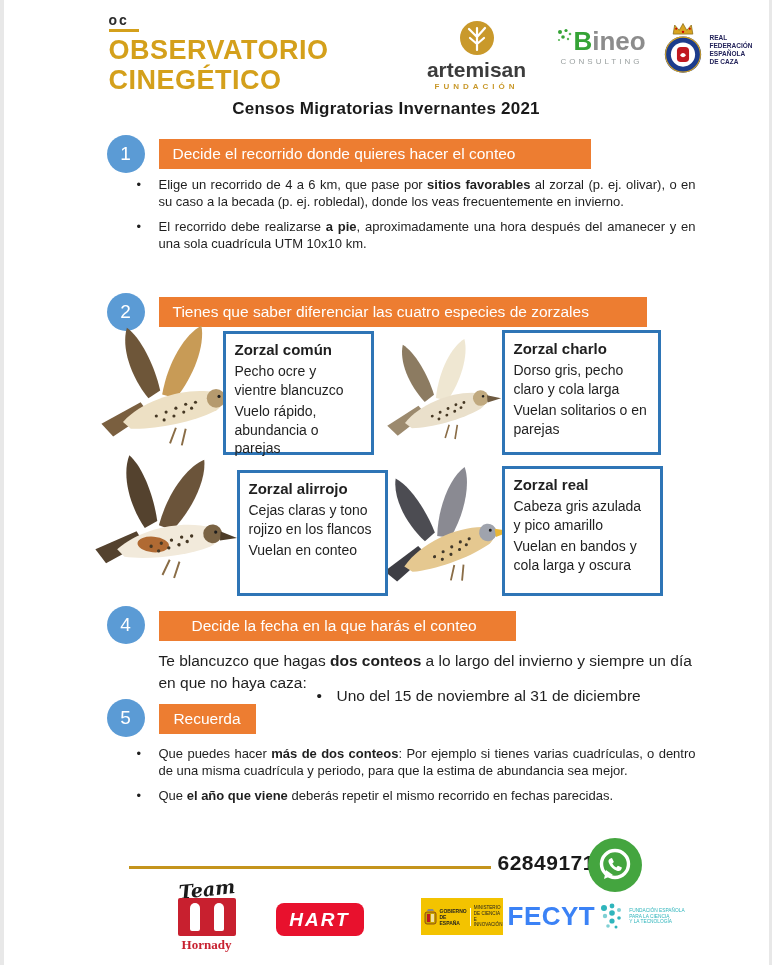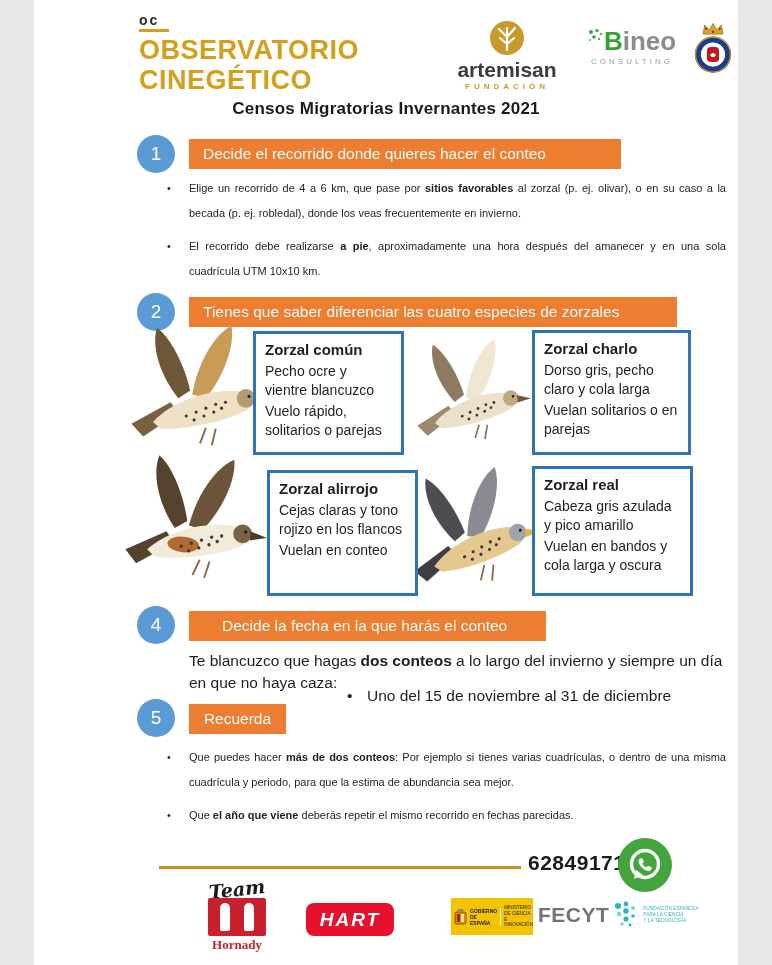--- a/index.html
+++ b/index.html
@@ -1,18 +1,18 @@
 <!DOCTYPE html>
 <html><head>
 <meta charset="utf-8">
 <style>
   * { margin:0; padding:0; box-sizing:border-box; }
   body { background:#e8e8e8; font-family:"Liberation Sans", sans-serif; }
   .page {
-    position:relative; width:704px; height:965px; margin:0 auto;
+    position:relative; width:765px; height:965px; margin:0 auto;
     background:#ffffff; color:#1f1f1f; overflow:hidden;
   }
   .abs { position:absolute; }
   .b { font-weight:bold; }
 
   
   .oc-block { left:105px; top:12px; }
   .oc-acronym { font-size:14px; font-weight:bold; letter-spacing:2px; color:#2b2b2b; }
   .oc-underline { width:30px; height:3px; background:#d4a01b; margin:1px 0 3px 0; }
   .brand-line { font-size:27px; font-weight:800; color:#d4a01b; line-height:30px; letter-spacing:0.5px; }
@@ -37,21 +37,21 @@
   .step-circle { width:38px; height:38px; border-radius:50%; background:#5b9bd5;
     color:#fff; font-size:19px; display:flex; align-items:center; justify-content:center; }
   .orange-bar { background:#ed7d31; color:#fff; font-size:15.5px;
     display:flex; align-items:center; padding:0 14px; height:30px; }
   .c1 { left:103px; top:135px; } .bar1 { left:155px; top:139px; width:432px; }
   .c2 { left:103px; top:293px; } .bar2 { left:155px; top:297px; width:488px; }
   .c4 { left:103px; top:606px; } .bar4 { left:155px; top:611px; width:357px;padding-left:33px; }
   .c5 { left:103px; top:699px; } .bar5 { left:155px; top:704px; width:97px; justify-content:center; padding:0; }
 
   .bullets { list-style:none; }
-  .bullets li { position:relative; padding-left:30px; font-size:11px; line-height:25px;
+  .bullets li { position:relative; padding-left:30px; font-size:13px; line-height:17px;
     text-align:justify; margin-bottom:8px; }
   .bullets li::before { content:"\2022"; position:absolute; left:8px; top:0; }
   .bl1 { left:125px; top:176px; width:567px; }
   .bl5 { left:125px; top:745px; width:567px; }
 
   .intro4 { left:155px; top:650px; width:540px; font-size:15.5px; line-height:22px; }
   .dates { left:305px; top:684px; width:380px; }
   .dates li { position:relative; list-style:none; padding-left:28px; font-size:15.5px; line-height:23px; }
   .dates li::before { content:"\2022"; position:absolute; left:8px; top:0; }
 
@@ -106,21 +106,21 @@
   .hart span { color:#fff; font-weight:bold; font-style:italic; font-size:19px; letter-spacing:2px; }
 
   .gobierno { left:417px; top:898px; width:82px; height:37px; background:#f3c300;
     display:flex; align-items:center; gap:3px; padding:2px 3px; }
   .gob-crest { flex:0 0 13px; }
   .gob-col1 { border-right:1px solid #fff; padding-right:3px; }
   .gob-col1 div { font-size:5px; font-weight:bold; color:#1f1f1f; line-height:6px; }
   .gob-col2 div { font-size:4.6px; color:#1f1f1f; line-height:5.6px; }
 
   .fecyt { left:504px; top:901px; display:flex; align-items:center; gap:4px; }
-  .fecyt-name { font-size:21px; font-weight:bold; color:#737373; letter-spacing:0.5px; }
+  .fecyt-name { font-size:26px; font-weight:bold; color:#3b82f6; letter-spacing:0.5px; }
   .fecyt-tag div { font-size:4.8px; color:#2fb5bc; line-height:5.8px; }
 </style>
 </head>
 <body>
 
 <div class="page">
 
   <div class="abs oc-block">
     <div class="oc-acronym">oc</div>
     <div class="oc-underline"></div>
@@ -276,21 +276,21 @@
         <circle cx="78" cy="100" r="1.7"></circle>
           <circle cx="88" cy="96" r="1.7"></circle>
           <circle cx="96" cy="92" r="1.7"></circle>
       </g>
     </svg>
   </div>
 
   <div class="abs spec-box box1">
     <div class="spec-title">Zorzal común</div>
     <div class="spec-desc">Pecho ocre y vientre blancuzco</div>
-    <div class="spec-desc">Vuelo rápido, solitarios o parejas</div>
+    <div class="spec-desc">Vuelo rápido, abundancia o parejas</div>
   </div>
   <div class="abs spec-box box2">
     <div class="spec-title">Zorzal charlo</div>
     <div class="spec-desc">Dorso gris, pecho claro y  cola larga</div>
     <div class="spec-desc">Vuelan solitarios o en parejas</div>
   </div>
   <div class="abs spec-box box3">
     <div class="spec-title">Zorzal alirrojo</div>
     <div class="spec-desc">Cejas claras y tono rojizo en los flancos</div>
     <div class="spec-desc">Vuelan en conteo</div>

